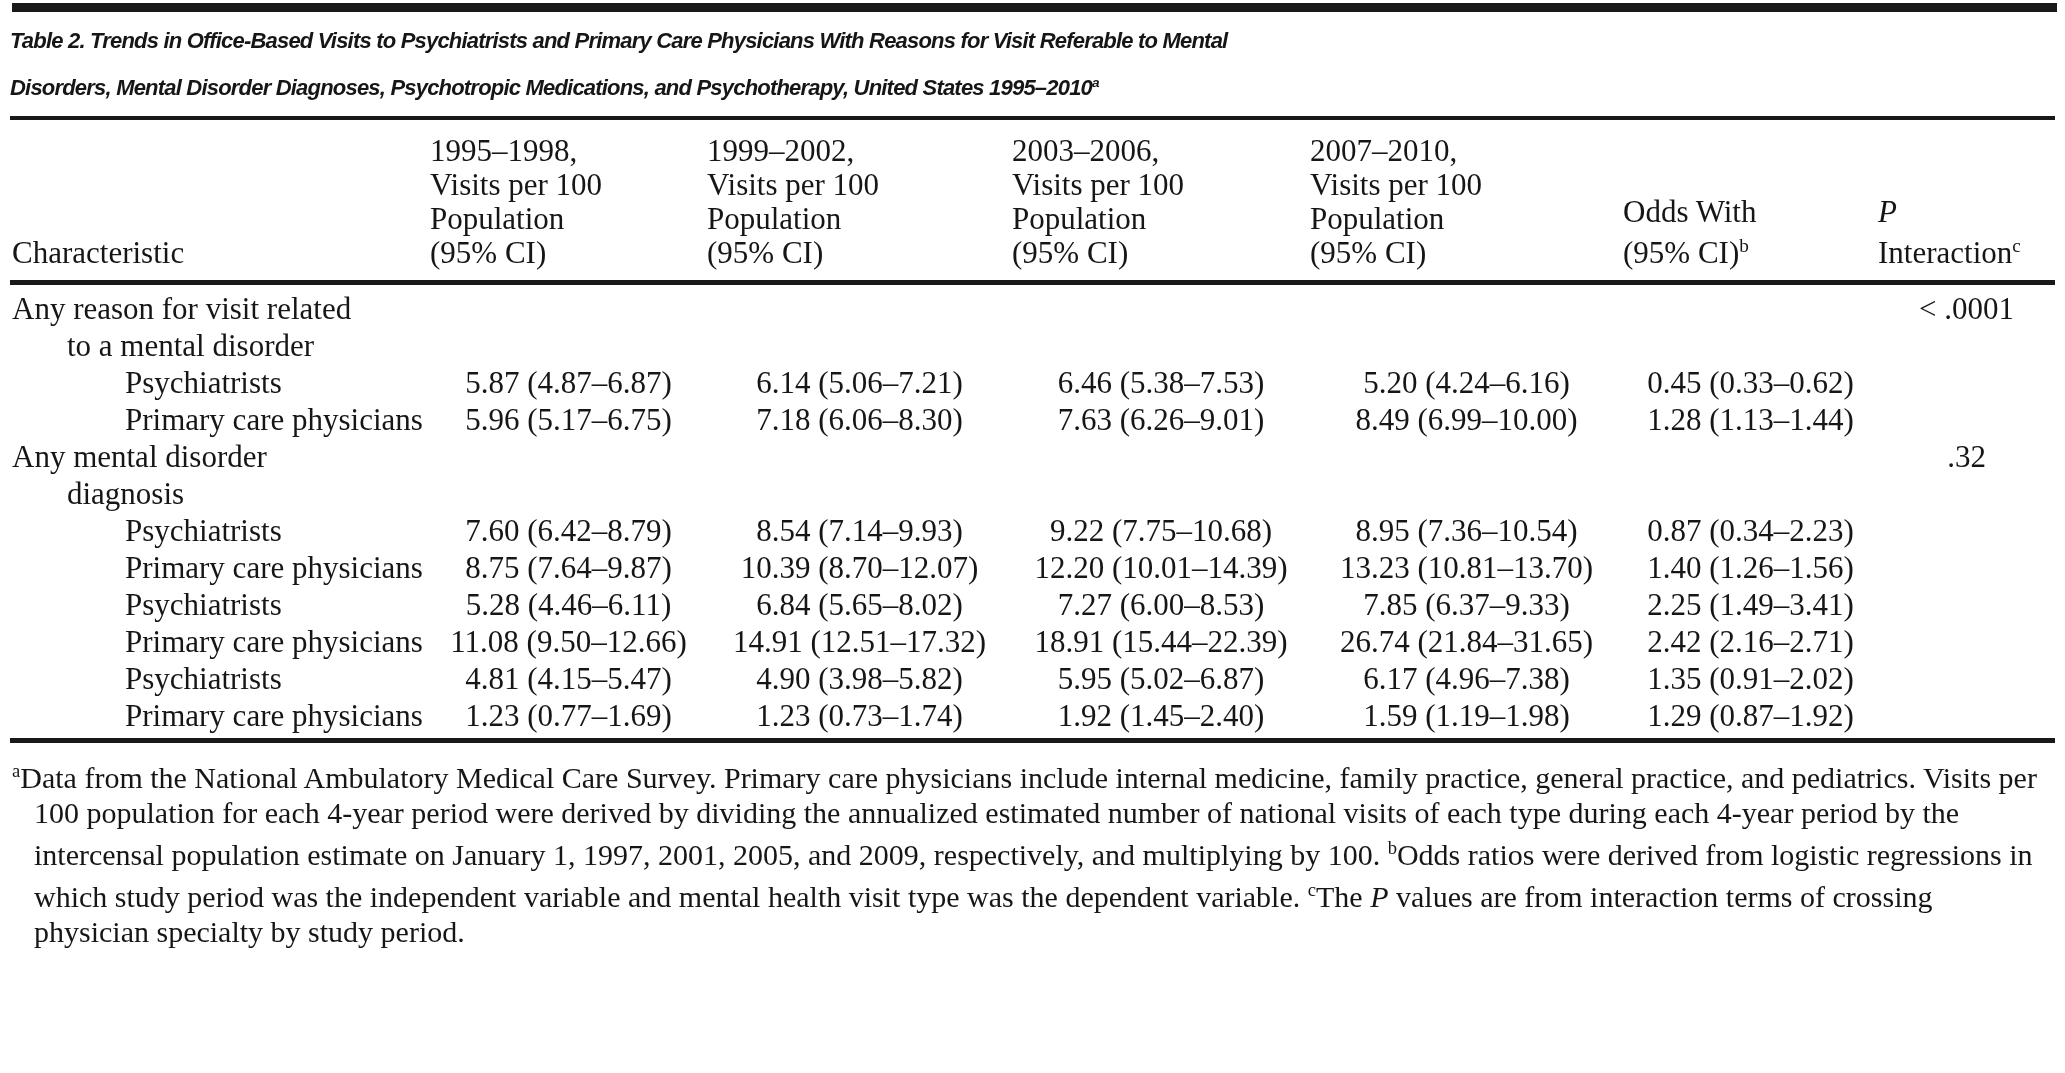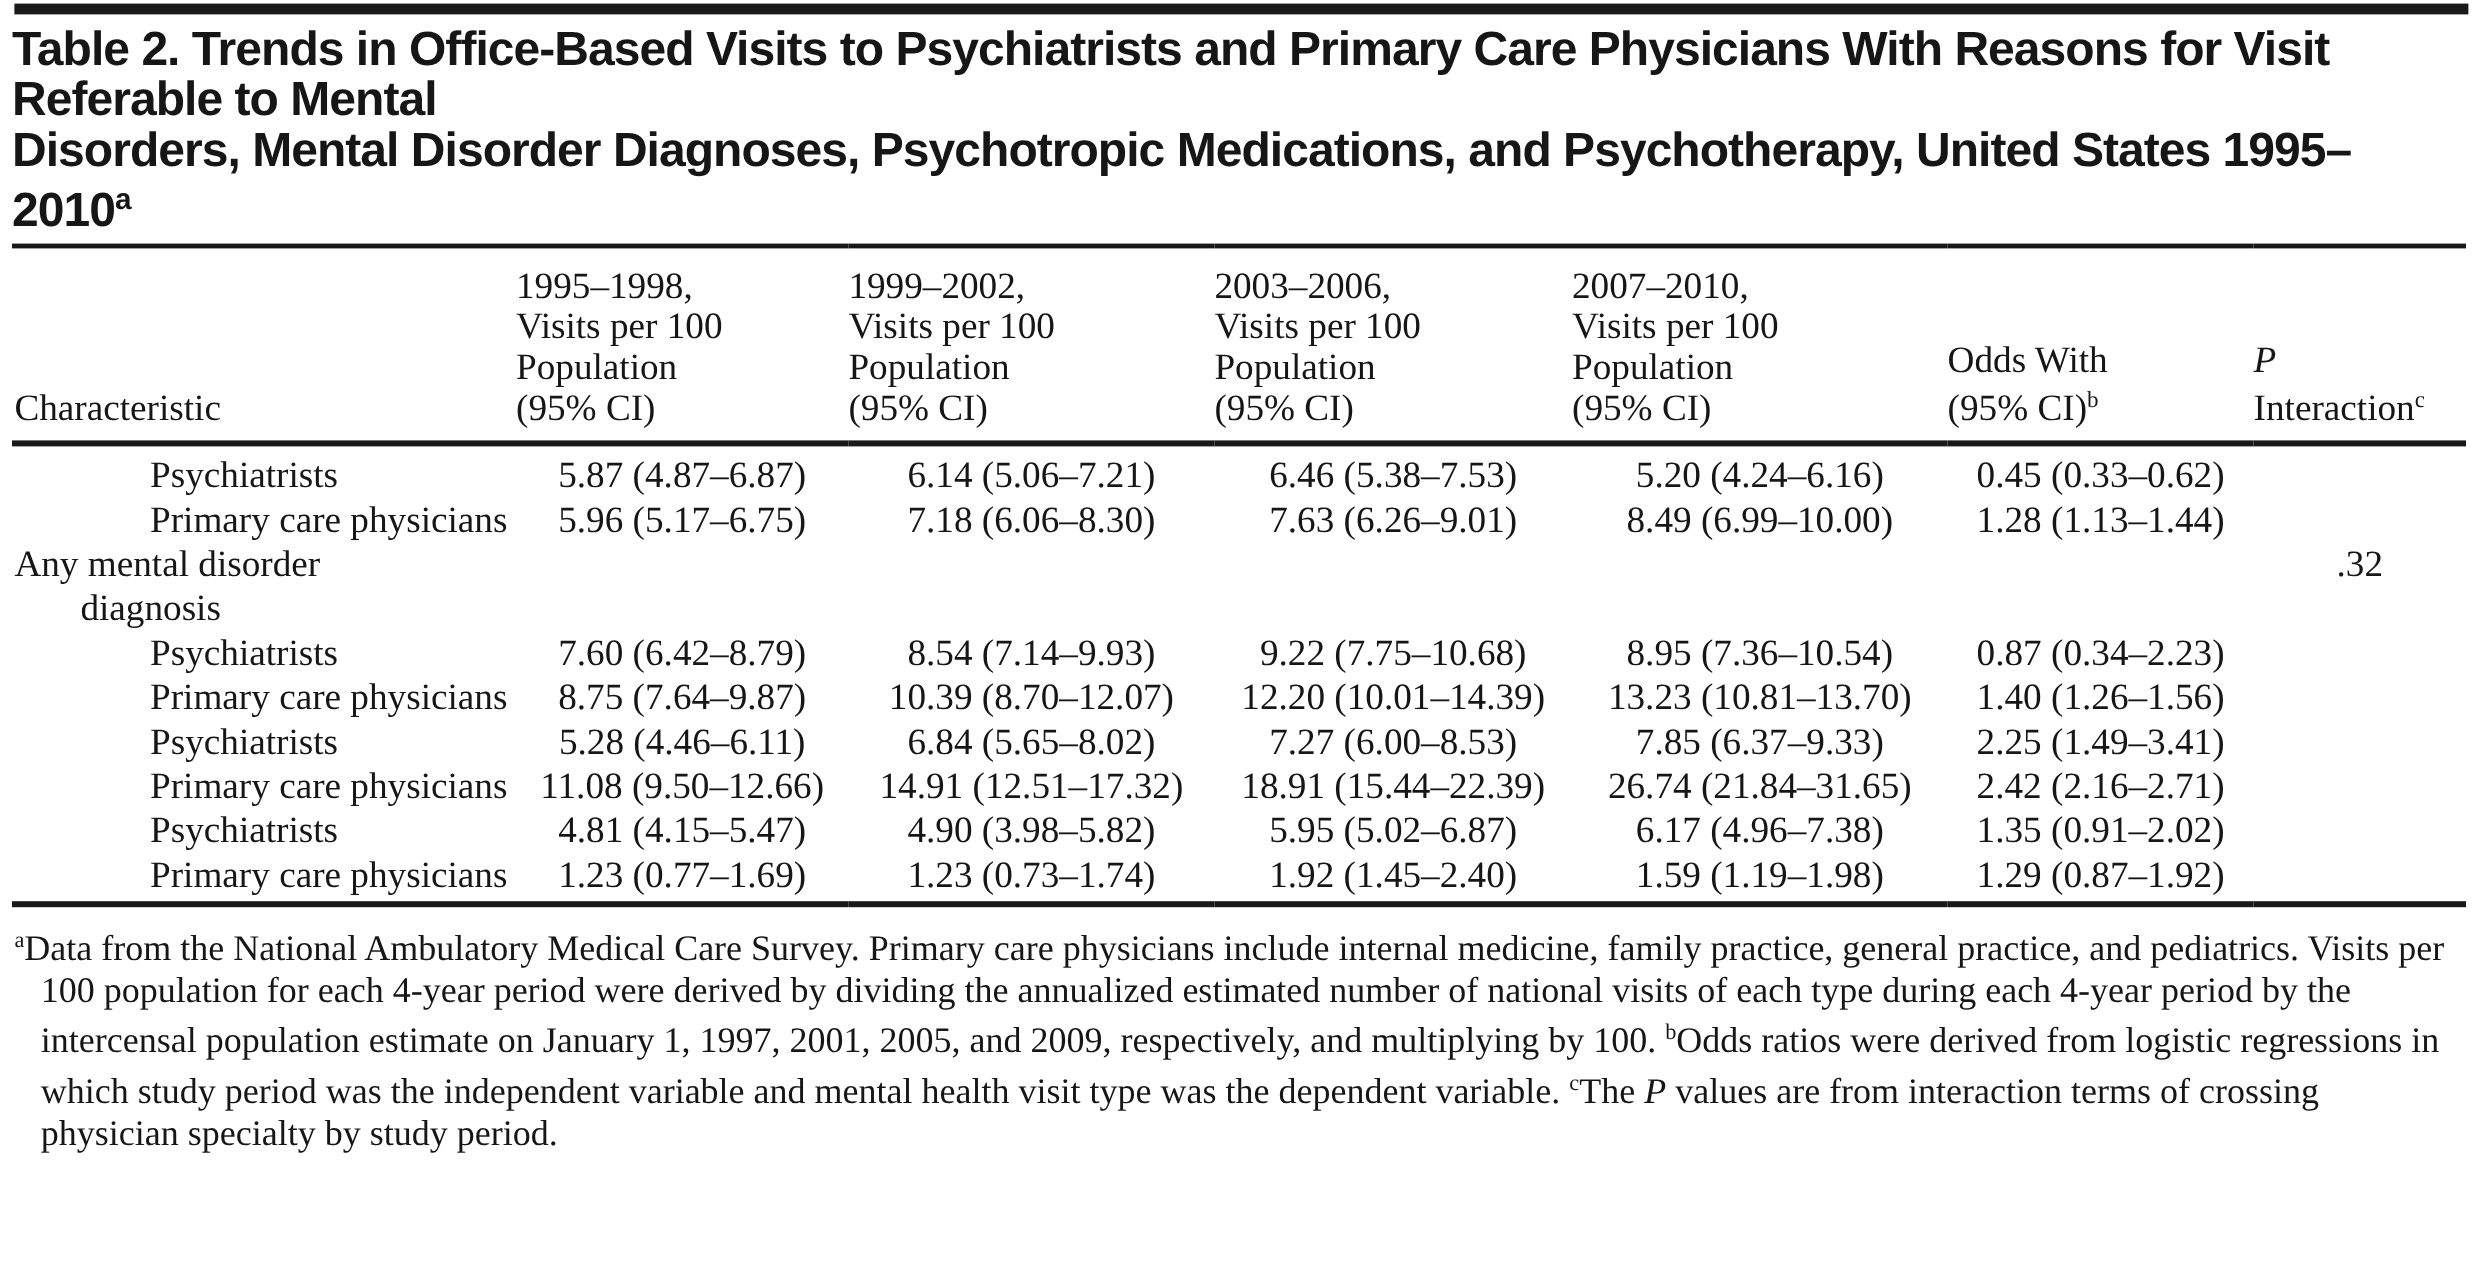--- a/index.html
+++ b/index.html
@@ -9,25 +9,26 @@
     color: #161616;
     font-family: "Liberation Serif", serif;
   }
   .page { width: 2065px; padding: 3px 10px 0 10px; }
 
   .top-bar { height: 9px; background: #191919; width: 2045px; margin-left: 2px; }
 
   .title {
     font-family: "Liberation Sans", sans-serif;
     font-weight: bold;
-    font-size: 40px;
+    font-size: 22px;
     letter-spacing: -0.8px;
     line-height: 42px;
     padding: 8px 0 7px 0;
     white-space: pre-line;
+    font-style: italic;
   }
   .title sup { font-size: 0.62em; letter-spacing: 0; }
 
   table.data-table {
     width: 2045px;
     border-collapse: collapse;
     table-layout: fixed;
     border-top: 4px solid #191919;
     font-size: 31px;
   }
@@ -109,20 +110,30 @@
         <th class="center-head">2007–2010,
 Visits per 100
 Population
 (95% CI)</th>
         <th class="center-head"><span>Odds With</span><br><span>(95% CI)</span><sup>b</sup></th>
         <th class="center-head"><span class="italic">P</span><br><span>Interaction</span><sup>c</sup></th>
       </tr>
     </thead>
     <tbody>
         <tr>
+          <td class="label group-label">Any reason for visit related
+to a mental disorder</td>
+          <td class="value"></td>
+          <td class="value"></td>
+          <td class="value"></td>
+          <td class="value"></td>
+          <td class="value"></td>
+          <td class="value p-value">&lt; .0001</td>
+        </tr>
+        <tr>
           <td class="label sub-label">Psychiatrists</td>
           <td class="value">5.87 (4.87–6.87)</td>
           <td class="value">6.14 (5.06–7.21)</td>
           <td class="value">6.46 (5.38–7.53)</td>
           <td class="value">5.20 (4.24–6.16)</td>
           <td class="value">0.45 (0.33–0.62)</td>
           <td class="value p-value"></td>
         </tr>
         <tr>
           <td class="label sub-label">Primary care physicians</td>

